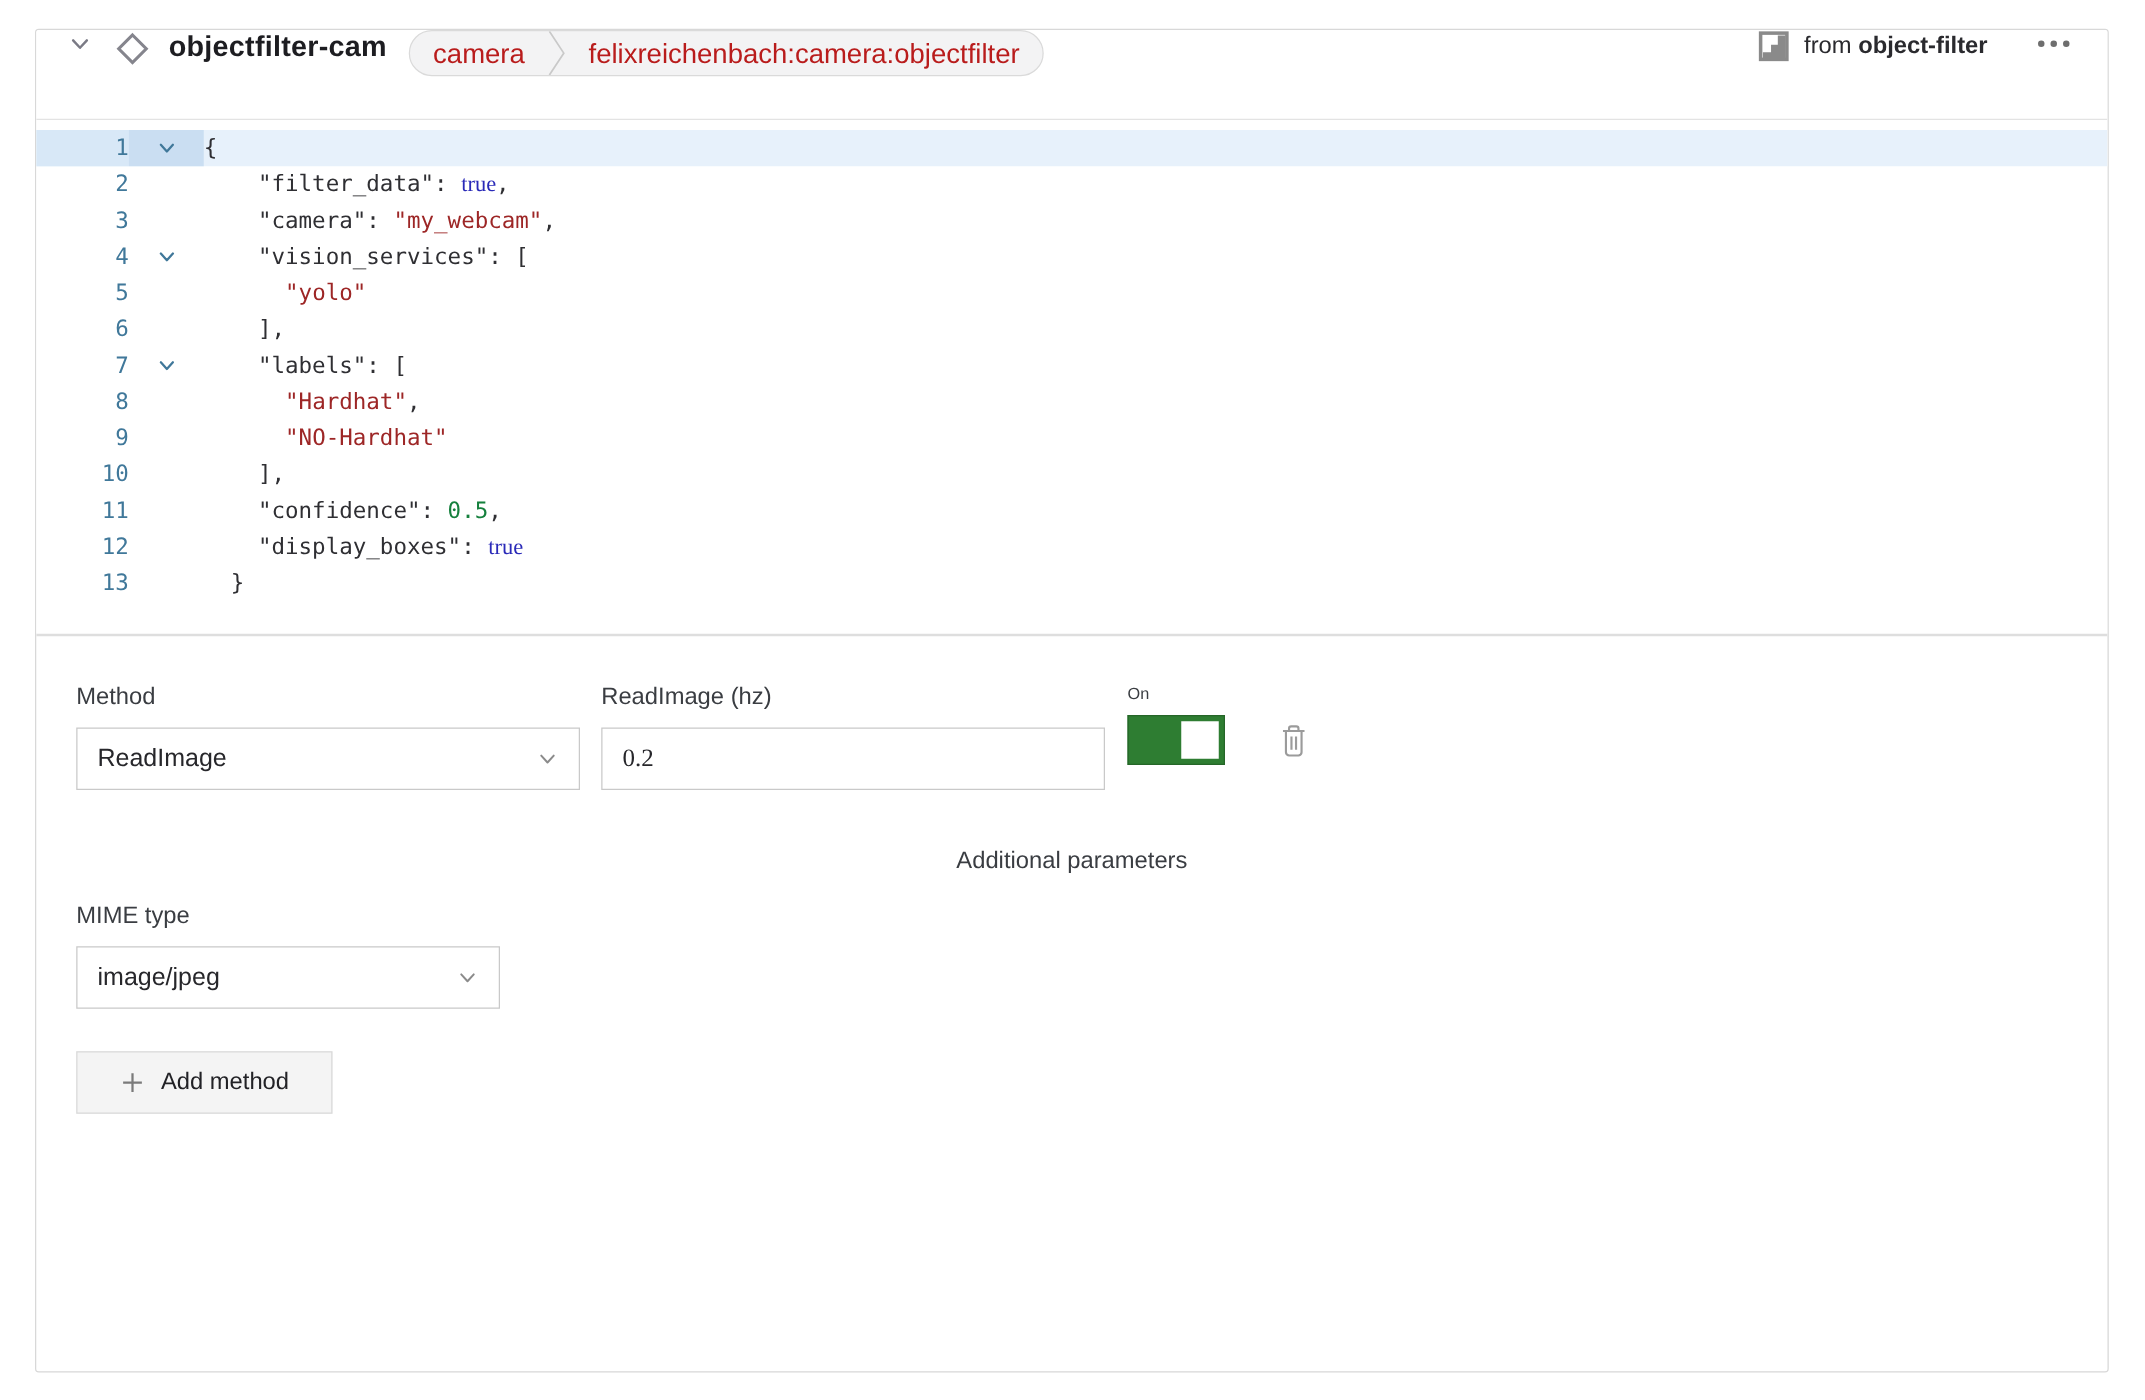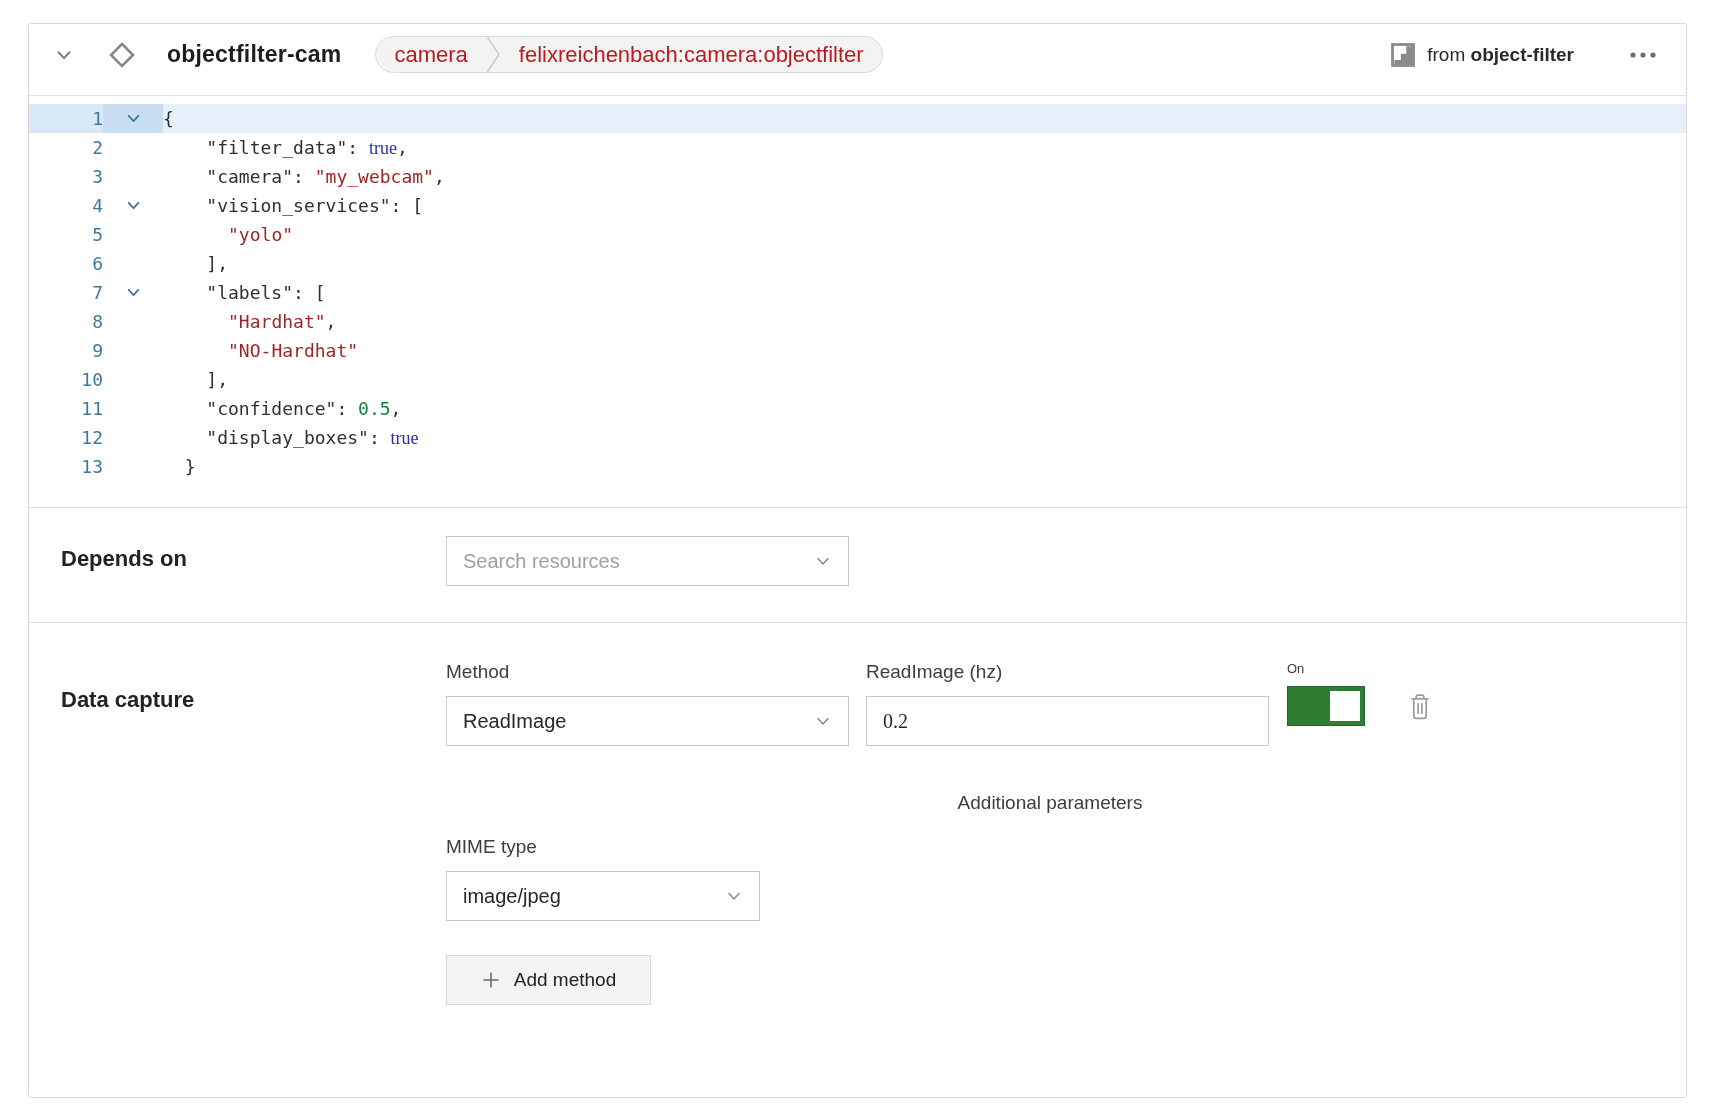--- a/index.html
+++ b/index.html
@@ -20,22 +20,22 @@
     width:1716px;height:1120px;position:relative;
     font-family:"Liberation Sans", sans-serif;color:var(--ink);
   }
   .card{
     position:absolute;left:28px;top:23px;width:1659px;height:1075px;
     background:#fff;border:1px solid var(--border);border-radius:3px;
     display:flex;flex-direction:column;overflow:hidden;
   }
   
   .hdr{
-    height:72px;flex:none;display:flex;align-items:center;
-    padding:0 26px 10px 24px;border-bottom:1px solid #e3e3e3;background:#fff;gap:16px;
+    height:72px;flex:none;display:flex;align-items:flex-start;
+    padding:0 26px 10px 24px;border-bottom:1px solid #e3e3e3;background:#fff;
   }
   .hdr .chev{flex:none;display:flex;align-items:center;cursor:pointer;}
   .hdr .diamond{flex:none;margin-left:16px;display:flex;align-items:center;}
   .title{font-size:23px;font-weight:bold;color:#1d1d21;margin-left:14px;letter-spacing:.2px;}
   .badge{
     margin-left:18px;height:37px;display:flex;align-items:center;
     border:1px solid #dadada;border-radius:19px;background:#f3f3f4;overflow:hidden;
   }
   .badge .seg{font-size:22px;color:#b91c1c;padding:0 18px;display:flex;align-items:center;height:100%;}
   .badge .sep{height:100%;display:flex;align-items:center;}
@@ -89,21 +89,21 @@
   .toggle{
     width:78px;height:40px;background:var(--green);border:1px solid #256628;
     position:relative;cursor:pointer;flex:none;
   }
   .toggle .knob{
     position:absolute;right:4px;top:4px;width:30px;height:30px;background:#fff;
   }
   .trash{margin-left:42px;margin-top:2px;cursor:pointer;display:flex;align-items:center;}
   .addl{font-size:19px;color:var(--label);margin-top:46px;text-align:center;}
   .mimelabel{font-size:19px;color:var(--label);margin-top:22px;margin-bottom:13px;}
-  .mime-box{width:314px;}
+  .mime-box{width:339px;}
   .addbtn{
     margin-top:34px;height:50px;width:205px;background:#f4f4f4;border:1px solid #d9d9d9;
     display:flex;align-items:center;justify-content:center;gap:13px;cursor:pointer;
     font-size:19px;color:#222226;font-family:"Liberation Sans",sans-serif;
   }
 </style>
 </head>
 <body>
 
 <div class="card">
@@ -223,36 +223,24 @@
       </div>
       <div class="code-line">
         <span class="ln">13</span>
         <span class="fold"></span>
         <span class="src"><span>  }</span></span>
       </div>
     </div>
 
   <div class="divider"></div>
 
-  <div class="section">
-    <div class="section-label">Depends on</div>
-    <div class="fieldbox depends-box">
-      <span class="ph">Search resources</span>
-      <span class="selchev">
-        <svg width="18" height="18" viewBox="0 0 18 18" fill="none">
-            <polyline points="4,6.5 9,12 14,6.5" stroke="#8b8b8b" stroke-width="1.6" stroke-linecap="round" stroke-linejoin="round"></polyline>
-          </svg>
-      </span>
-    </div>
-  </div>
 
   <div class="divider"></div>
 
   <div class="section capture">
-    <div class="section-label">Data capture</div>
     <div class="cap-grid">
       <div class="cap-row">
         <div class="field">
           <span class="flabel">Method</span>
           <div class="fieldbox">
             <span class="val">ReadImage</span>
             <span class="selchev">
               <svg width="18" height="18" viewBox="0 0 18 18" fill="none">
                   <polyline points="4,6.5 9,12 14,6.5" stroke="#8b8b8b" stroke-width="1.6" stroke-linecap="round" stroke-linejoin="round"></polyline>
                 </svg>

